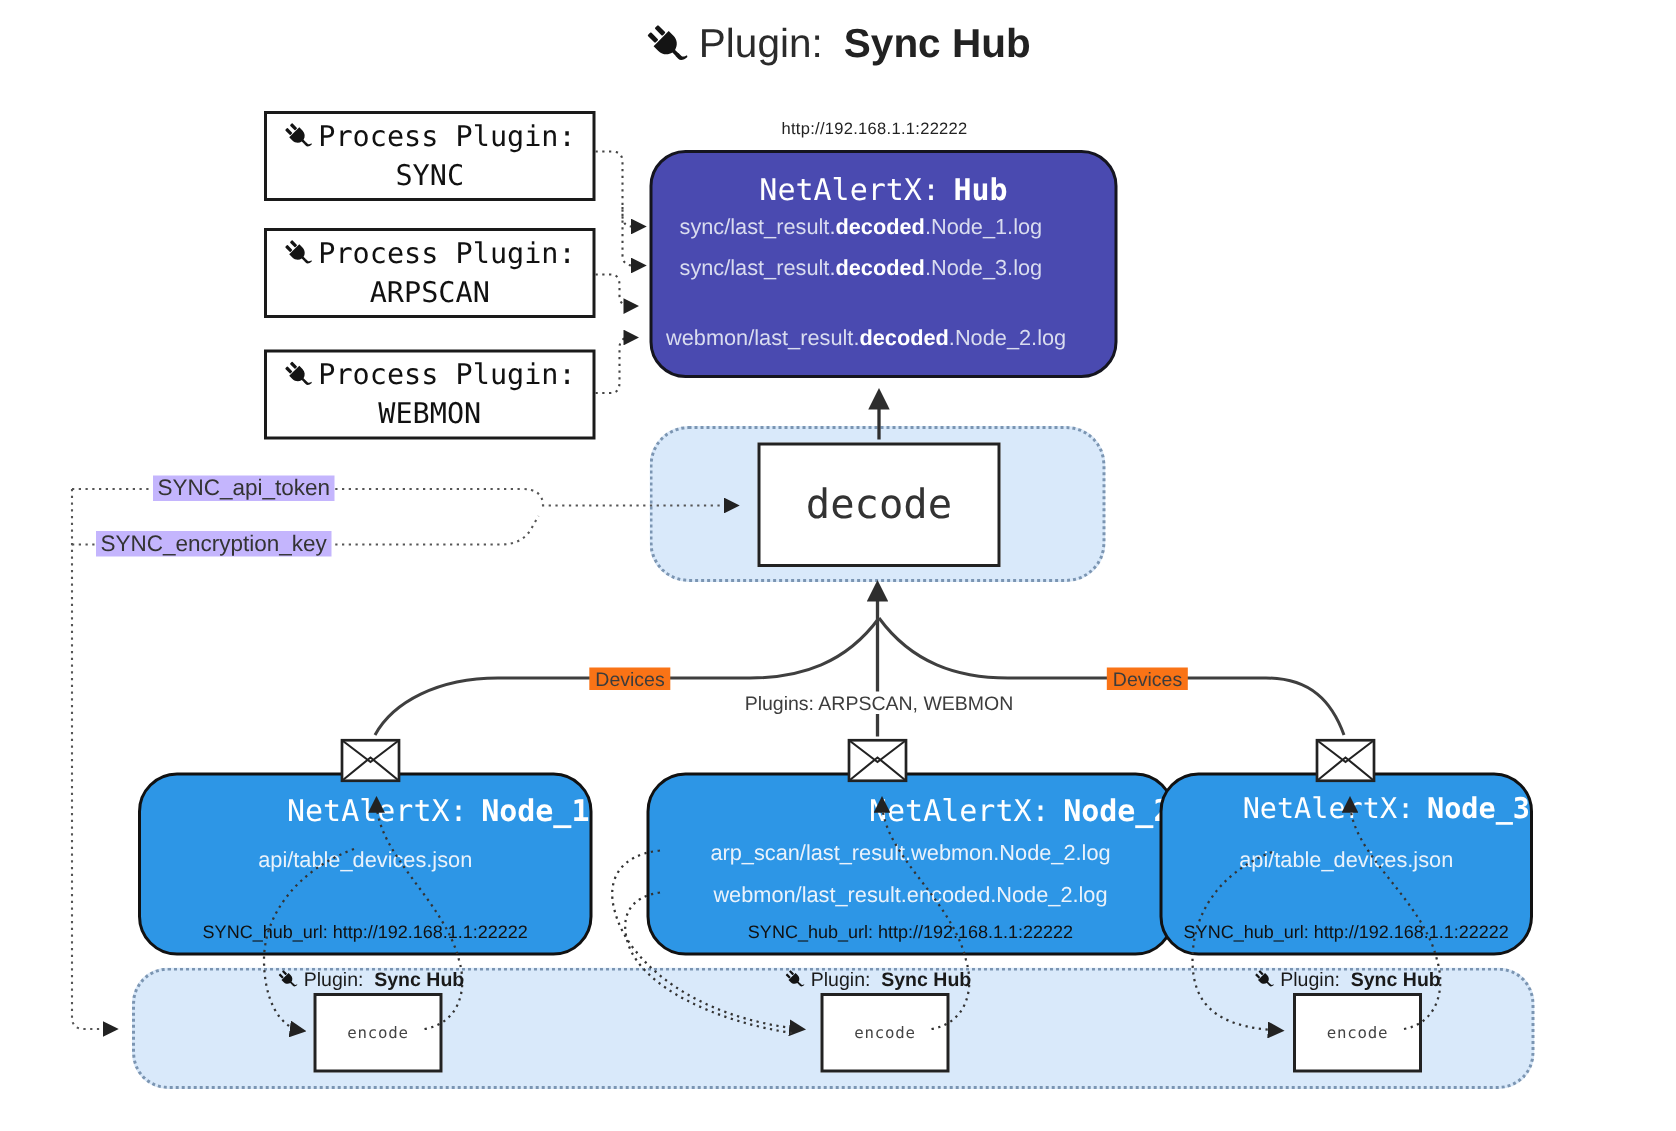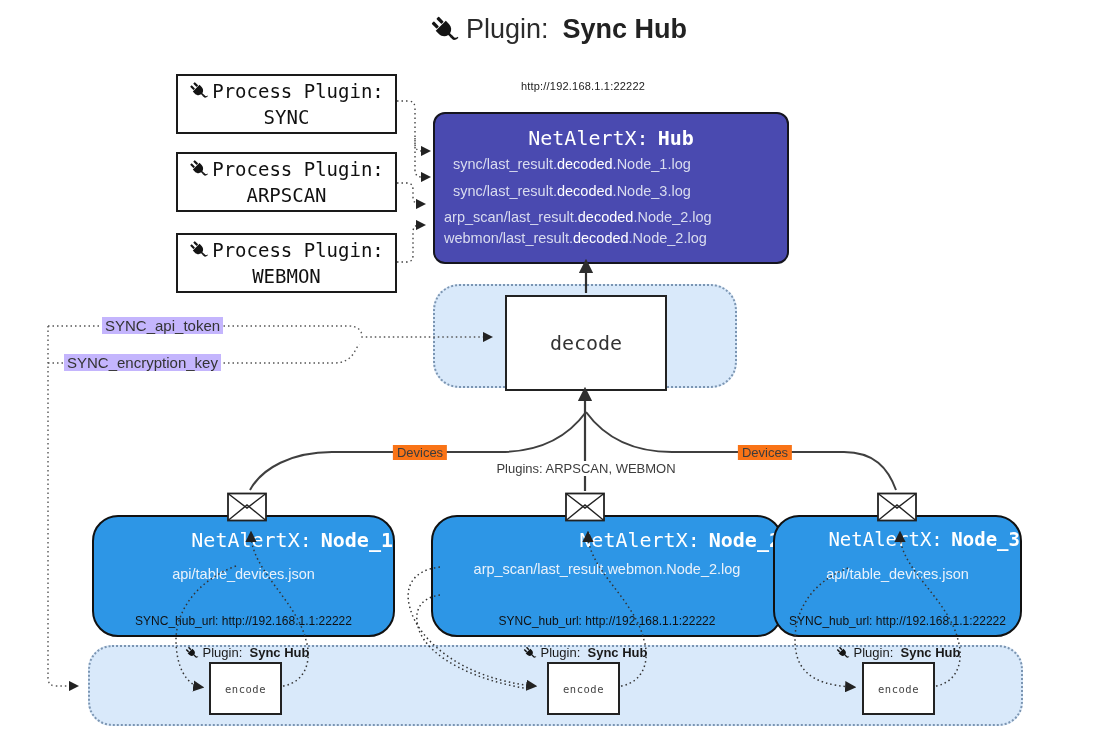--- a/index.html
+++ b/index.html
@@ -15,33 +15,33 @@
   .main-title .bold{font-weight:700;margin-left:.30em;color:#222;}
 
   
   .pbox{width:217px;height:56px;background:#fff;border:2px solid #1a1a1a;
         display:flex;flex-direction:column;align-items:center;justify-content:center;
         font-size:19px;line-height:26px;color:#111;}
   .pbox .l1{display:flex;align-items:center;gap:3px;}
 
   
   .hub-url{left:433px;top:80px;width:300px;text-align:center;font-size:11px;color:#222;letter-spacing:.2px;}
-  .hub{left:433px;top:100px;width:356px;height:152px;background:#4a4ab0;border:2px solid #15151f;
-       border-radius:12px;box-sizing:border-box;margin-top:12px;}
+  .hub{left:433px;top:100px;width:312px;height:152px;background:#4a4ab0;border:2px solid #15151f;
+       border-radius:24px;box-sizing:border-box;}
   .hub-title{position:absolute;top:12px;left:0;width:100%;text-align:center;font-size:20px;color:#fff;}
   .hub-title .bold{font-weight:700;margin-left:.45em;}
   .hub-file{position:absolute;font-size:14.5px;color:#d9dcef;white-space:nowrap;}
-  .hub-file .bold{font-weight:400;color:#ffffff;}
+  .hub-file .bold{font-weight:700;color:#ffffff;}
   .hf0{left:18px;top:42px;} .hf1{left:18px;top:69px;} .hf2{left:9px;top:95px;} .hf3{left:9px;top:116px;}
 
   
   .panel{background:#d9e9fa;border:2px dotted #7b95b2;border-radius:26px;box-sizing:border-box;}
   .decode-panel{left:433px;top:284px;width:304px;height:104px;}
   .wbox{background:#fff;border:2px solid #222;box-sizing:border-box;display:flex;align-items:center;justify-content:center;}
-  .decode-box{left:505px;top:295px;width:162px;height:96px;font-size:20px;color:#333;z-index:2;}
+  .decode-box{left:505px;top:295px;width:162px;height:83px;font-size:27px;color:#333;z-index:2;}
 
   
   .cfg{font-size:15px;color:#333;background:#c4b5fd;padding:0 3px;z-index:6;white-space:nowrap;}
   .cfg-token{left:102px;top:317px;}
   .cfg-key{left:64px;top:354px;}
 
   
   .edge-lbl{font-size:13px;color:#3c3c3c;z-index:6;white-space:nowrap;transform:translateX(-50%);}
   .edge-lbl.wbg{background:#f97316;padding:0 4px;}
   .dev-l{left:420px;top:445px;} .dev-r{left:765px;top:445px;} .plug-c{left:586px;top:461px;background:#fff;padding:0 2px;}
@@ -51,21 +51,21 @@
   .node-title{position:absolute;top:11px;left:0;width:100%;text-align:right;font-size:20px;color:#fff;}
   .node-title .bold{font-weight:700;margin-left:.45em;}
   .node-file{position:absolute;left:0;width:100%;text-align:center;font-size:14.5px;color:#eaf2fb;white-space:nowrap;}
   .node-url{position:absolute;bottom:7px;left:0;width:100%;text-align:center;font-size:12px;color:#111;}
 
   
   .band{left:88px;top:645px;width:935px;height:81px;border-radius:24px;}
   .band-lbl{top:645px;width:180px;display:flex;align-items:center;justify-content:center;gap:4px;
             font-size:13px;color:#1a1a1a;z-index:6;white-space:nowrap;}
   .band-lbl .bold{font-weight:700;margin-left:.25em;}
-  .enc-box{width:73px;height:53px;top:662px;font-family:"DejaVu Sans Mono",monospace;
+  .enc-box{width:86px;height:53px;top:662px;font-family:"DejaVu Sans Mono",monospace;
            font-size:10.5px;letter-spacing:.5px;color:#444;border-width:2.5px;z-index:2;}
 
   
   .wires{position:absolute;left:0;top:0;z-index:5;pointer-events:none;}
 </style>
 </head>
 <body>
 
 <div class="canvas">
 
@@ -122,23 +122,20 @@
   <div class="abs hub">
     <div class="hub-title mono">
       <span>NetAlertX:</span><span class="bold">Hub</span>
     </div>
     <div class="hub-file hf0">
       <span>sync/last_result.</span><span class="bold">decoded</span><span>.Node_1.log</span>
     </div>
     <div class="hub-file hf1">
       <span>sync/last_result.</span><span class="bold">decoded</span><span>.Node_3.log</span>
     </div>
-    <div class="hub-file hf2">
-      <span>arp_scan/last_result.</span><span class="bold">decoded</span><span>.Node_2.log</span>
-    </div>
     <div class="hub-file hf3">
       <span>webmon/last_result.</span><span class="bold">decoded</span><span>.Node_2.log</span>
     </div>
   </div>
 
   <div class="abs panel decode-panel"></div>
   <div class="abs wbox decode-box mono">decode</div>
 
   <div class="abs cfg cfg-token">SYNC_api_token</div>
   <div class="abs cfg cfg-key">SYNC_encryption_key</div>
@@ -152,20 +149,21 @@
       <span>NetAlertX:</span><span class="bold">Node_1</span>
     </div>
     <div class="node-file" style="top:49px;">api/table_devices.json</div>
     <div class="node-url">SYNC_hub_url: http://192.168.1.1:22222</div>
   </div>
   <div class="abs node" style="left:431px;width:352px;">
     <div class="node-title mono">
       <span>NetAlertX:</span><span class="bold">Node_2</span>
     </div>
     <div class="node-file" style="top:44px;">arp_scan/last_result.webmon.Node_2.log</div>
+    <div class="node-file" style="top:72px;">webmon/last_result.encoded.Node_2.log</div>
     <div class="node-url">SYNC_hub_url: http://192.168.1.1:22222</div>
   </div>
   <div class="abs node" style="left:773px;width:249px;">
     <div class="node-title mono" style="font-size:19px;">
       <span>NetAlertX:</span><span class="bold">Node_3</span>
     </div>
     <div class="node-file" style="top:49px;">api/table_devices.json</div>
     <div class="node-url">SYNC_hub_url: http://192.168.1.1:22222</div>
   </div>
 

